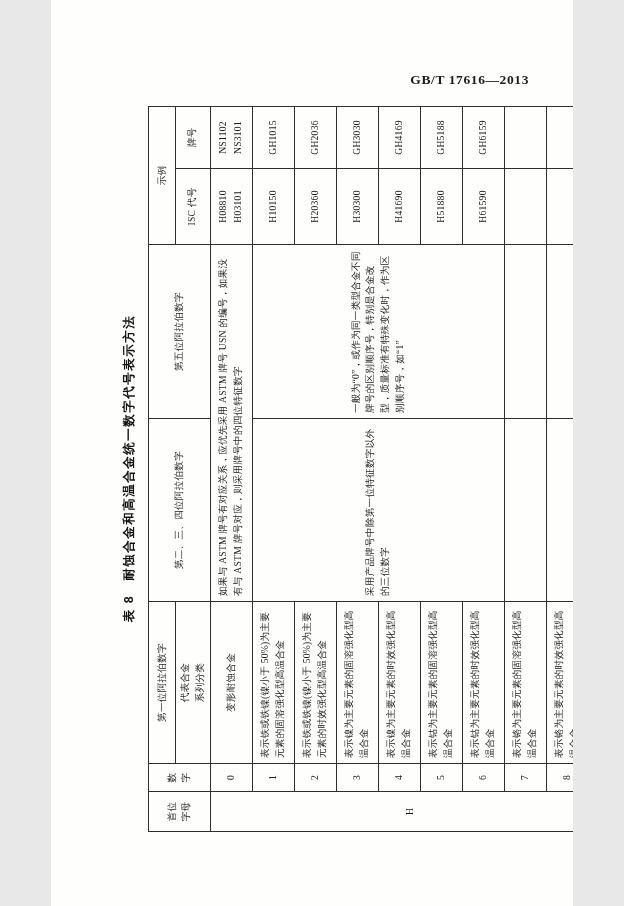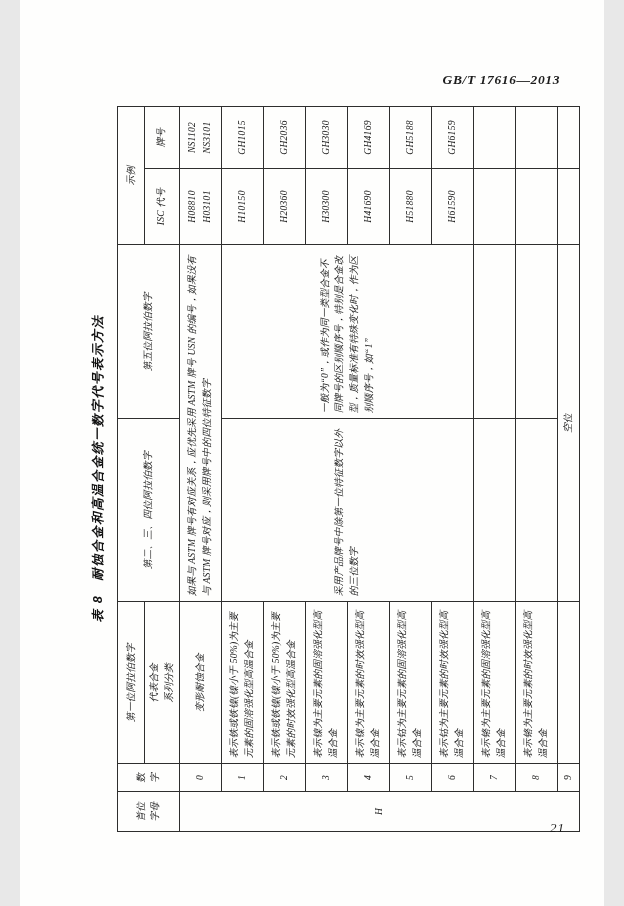--- a/index.html
+++ b/index.html
@@ -1,20 +1,20 @@
 <!DOCTYPE html>
 <html><head>
 <meta charset="utf-8">
 <style>
   html,body { margin:0; padding:0; }
   body { background:#e8e8e8; }
   .doc {
-    position:relative; width:584px; height:906px; margin:0 auto;
+    position:relative; width:522px; height:906px; margin:0 auto;
     background:#fefefd; overflow:hidden;
-    font-family:"Liberation Serif","DejaVu Serif",serif; color:#1c1c1c;font-style:italic;
+    font-family:"Liberation Serif","DejaVu Serif",serif; color:#1c1c1c;
   }
   .gbt-header {
     position:absolute; top:72px; right:44px;
     font-size:13.5px; font-weight:bold; letter-spacing:0.6px;
     font-family:"Liberation Serif","DejaVu Serif",serif;
   }
   .page-number {
     position:absolute; top:796px; left:530px;
     font-size:13px; letter-spacing:1px;margin-top:24px;
   }

